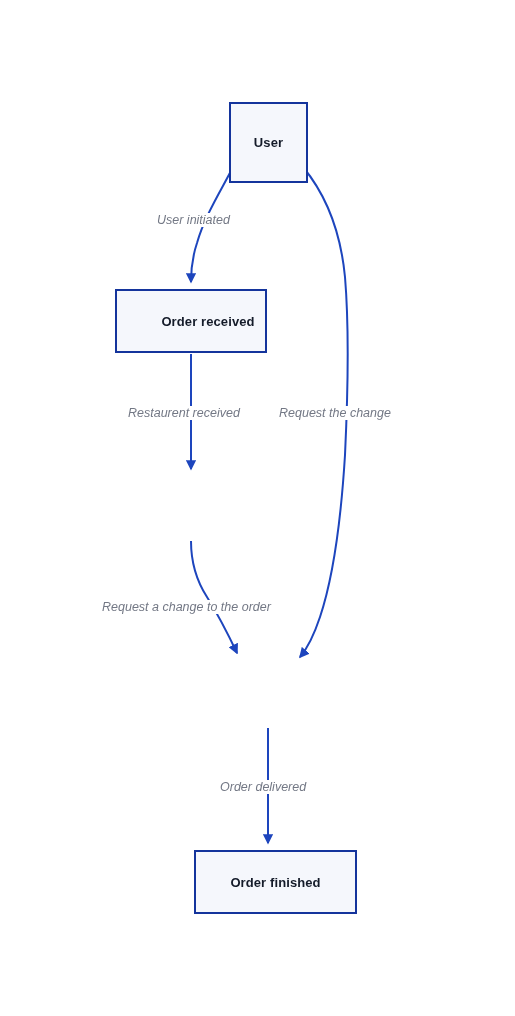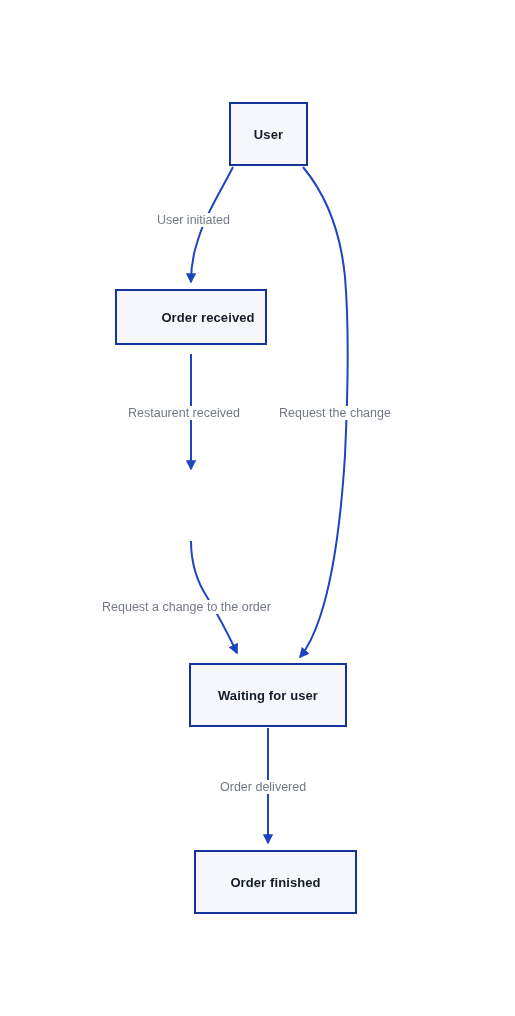--- a/index.html
+++ b/index.html
@@ -46,20 +46,21 @@
     font-weight: bold;
     color: #141b29;
     letter-spacing: 0.1px;
     text-align: center;
     white-space: nowrap;
   }
   .edge-label {
     position: absolute;
     font-family: "Liberation Sans", sans-serif;
     font-size: 12.5px;
+    font-style: italic;
     color: #737885;
     white-space: nowrap;
     z-index: 3;
     background: #ffffff;
     padding: 0 2px;
   }
   .edge-path {
     fill: none;
     stroke: #1d45bd;
     stroke-width: 2;
@@ -84,32 +85,29 @@
 
     <path class="edge-path" d="M 191 354 L 191 469" marker-end="url(#arrow)"></path>
 
     <path class="edge-path" d="M 303 167 C 322 190, 340 225, 345 277 C 349 325, 348 392, 345 455 C 341 520, 333 578, 320 617 C 313 638, 306 650, 300 657" marker-end="url(#arrow)"></path>
 
     <path class="edge-path" d="M 191 541 C 191 562, 196 580, 207 597 C 217 613, 228 634, 237 653" marker-end="url(#arrow)"></path>
 
     <path class="edge-path" d="M 268 728 L 268 843" marker-end="url(#arrow)"></path>
   </svg>
 
-  <div class="node-box" style="left:229px; top:102px; width:79px; height:64px;">
+  <div class="node-box" style="left:229px; top:102px; width:79px; height:81px;">
     <span class="node-label">User</span>
   </div>
 
-  <div class="node-box" style="left:115px; top:289px; width:152px; height:56px;padding-left:34px;">
+  <div class="node-box" style="left:115px; top:289px; width:152px; height:64px;padding-left:34px;">
     <span class="node-label">Order received</span>
   </div>
 
 
-  <div class="node-box" style="left:189px; top:663px; width:158px; height:64px;">
-    <span class="node-label">Waiting for user</span>
-  </div>
 
   <div class="node-box" style="left:194px; top:850px; width:163px; height:64px;">
     <span class="node-label">Order finished</span>
   </div>
 
   <div class="edge-label" style="left:155px; top:213px;">User initiated</div>
 
   <div class="edge-label" style="left:126px; top:406px;">Restaurent received</div>
 
   <div class="edge-label" style="left:277px; top:406px;">Request the change</div>

